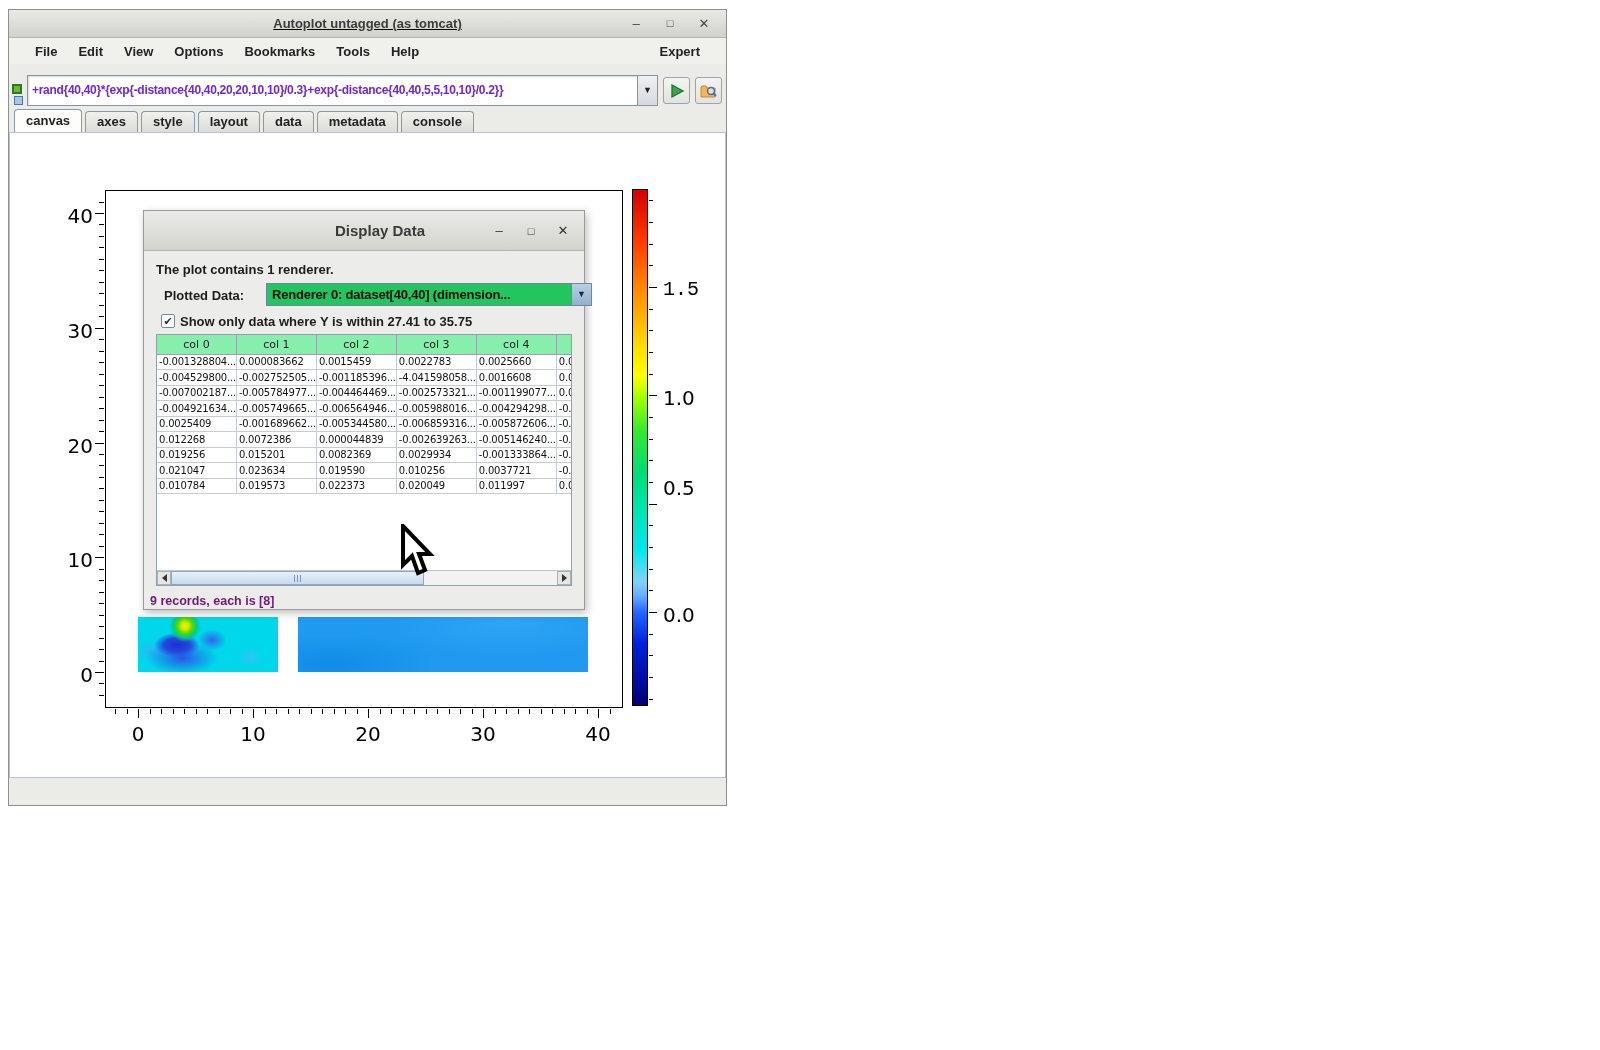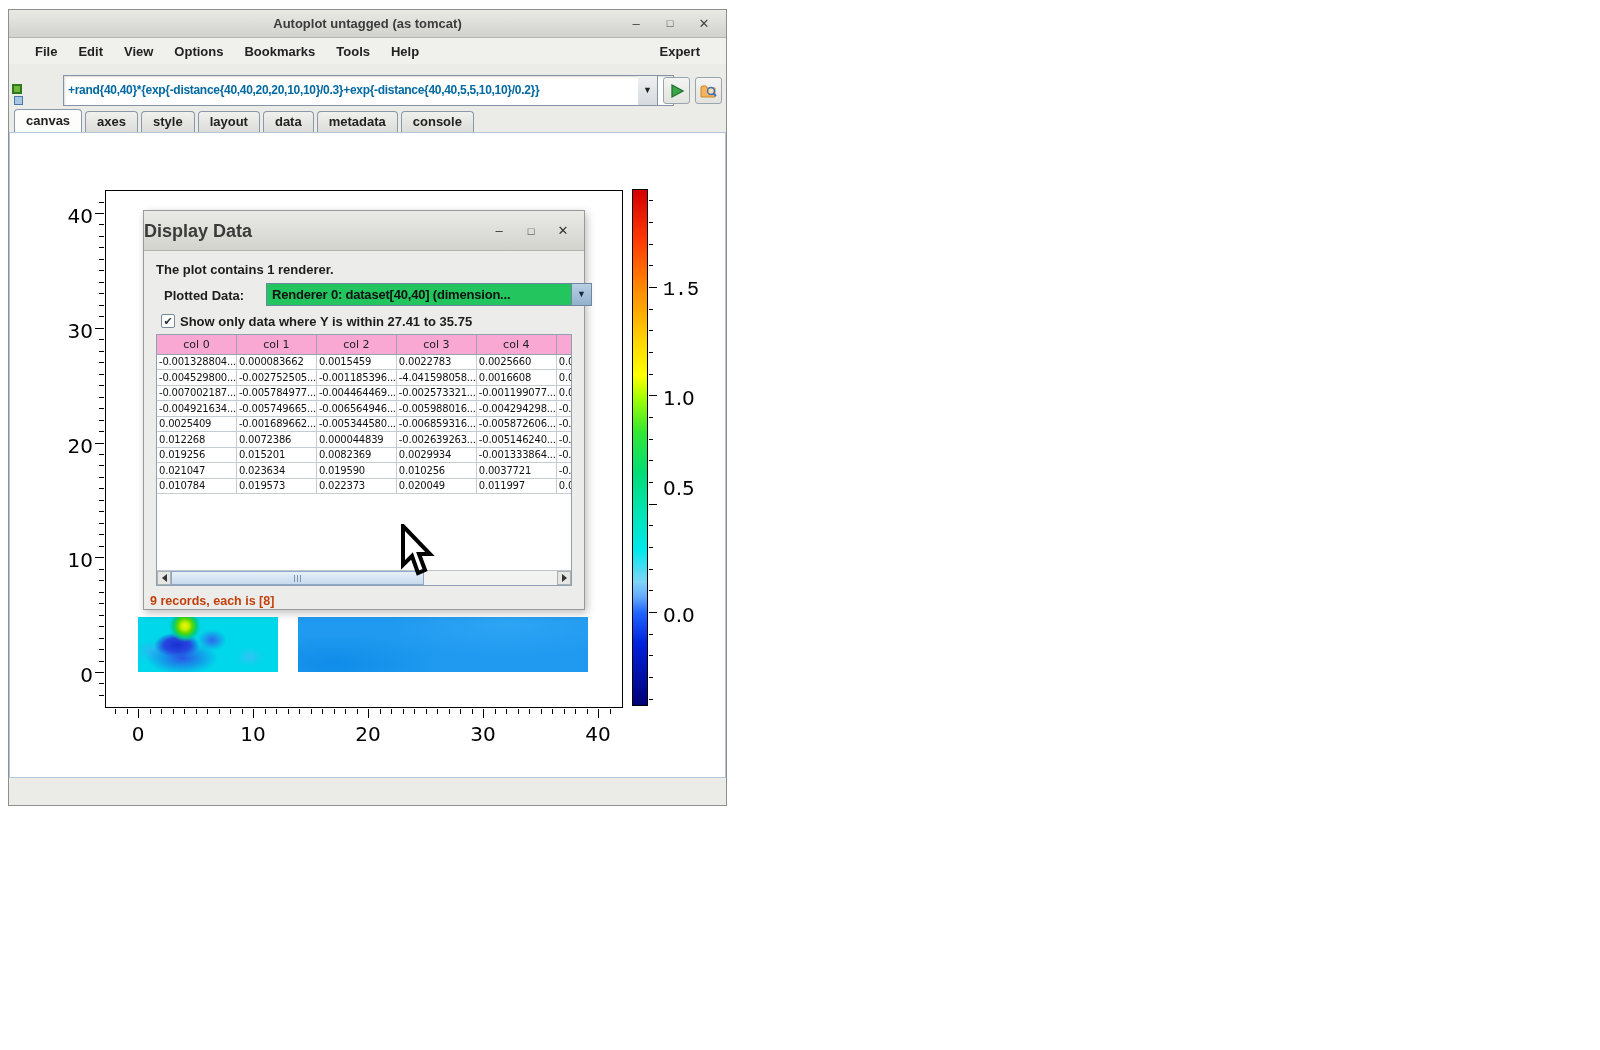--- a/index.html
+++ b/index.html
@@ -2,38 +2,38 @@
 <html><head>
 <meta charset="utf-8">
 <style>
   * { margin:0; padding:0; box-sizing:border-box; }
   html,body { background:#ffffff; width:1600px; height:1050px; font-family:"Liberation Sans","DejaVu Sans",sans-serif; }
   #page { position:relative; width:1600px; height:1050px; overflow:hidden; background:#fff; }
 
   
   #appwin { position:absolute; left:8px; top:9px; width:719px; height:797px; background:#ebebe7; border:1px solid #8f8f8f; }
   #titlebar { position:absolute; left:0; top:0; width:100%; height:28px;
-    background:linear-gradient(#e9e9e5,#d2d2cd); border-bottom:1px solid #b4b4af; }
+    background:linear-gradient(#e9e9e5,#d2d2cd); border-bottom:1px solid #b4b4af;text-decoration:underline; }
   #title { text-align:center; line-height:27px; font-size:13px; font-weight:600; color:#3c3c3c; }
   .winctl { position:absolute; top:0; height:27px; line-height:27px; font-size:13px; color:#444; text-align:center; width:20px; cursor:default; }
   #win-min { right:80px; } #win-max { right:46px; font-size:11px; } #win-close { right:12px; }
 
   #menubar { position:absolute; left:0; top:28px; width:100%; height:26px; background:#f0f0ec;
     display:flex; align-items:center; padding:0 26px; }
   .menu-item { font-size:13px; font-weight:600; color:#222; margin-right:21px; }
   #menu-right { margin-left:auto; font-size:13px; font-weight:600; color:#222; }
 
   
   #toolbar { position:absolute; left:0; top:54px; width:100%; height:54px; background:#ebebe7; }
   #src-icon { position:absolute; left:3px; top:20px; width:14px; height:22px; }
   #src-icon .sq-green { position:absolute; left:0; top:0; width:10px; height:10px; background:#6fb43c; border:2px solid #2e7a1a; }
   #src-icon .sq-blue  { position:absolute; left:2px; top:12px; width:9px; height:9px; background:#a9c7e2; border:1px solid #4a78a8; }
   #uri-field { position:absolute; left:18px; top:11px; width:611px; height:31px; background:#fff;
     border:1px solid #8494a4; box-shadow:inset 1px 1px 2px rgba(0,0,0,.15);
-    font-size:12px; font-weight:bold; color:#0369a1; line-height:29px; padding:0 4px; white-space:nowrap; overflow:hidden; letter-spacing:-0.3px;margin-left:36px; }
+    font-size:12px; font-weight:bold; color:#6d28d9; line-height:29px; padding:0 4px; white-space:nowrap; overflow:hidden; letter-spacing:-0.3px; }
   #uri-drop { position:absolute; left:629px; top:11px; width:20px; height:31px; background:linear-gradient(#eef0f2,#d6dade);
     border:1px solid #8494a4; border-left:none; text-align:center; line-height:29px; font-size:9px; color:#222; }
   .toolbtn { position:absolute; top:13px; width:27px; height:27px; background:linear-gradient(#f4f4f2,#e2e2de);
     border:1px solid #98a4b0; border-radius:3px; display:flex; align-items:center; justify-content:center; }
   #go-btn { left:654px; } #browse-btn { left:686px; }
 
   
   #tabrow { position:absolute; left:0; top:99px; width:100%; height:23px; display:flex; align-items:flex-end; padding-left:5px; }
   .tab { height:21px; line-height:20px; padding:0 11px; font-size:13px; font-weight:600; color:#222;
     background:linear-gradient(#f0f0ec,#dcdcd8); border:1px solid #8a98a8; border-bottom:none;
@@ -70,55 +70,55 @@
   #strip-right { position:absolute; left:298px; top:617px; width:290px; height:55px; background-color:#1f9af0;
     background-image:
       radial-gradient(ellipse 150px 40px at 72% 15%, #2ea4f4 0%, rgba(46,164,244,0) 80%),
       radial-gradient(ellipse 130px 36px at 12% 85%, #0f8ce8 0%, rgba(15,140,232,0) 80%); }
 
   
   #dialog { position:absolute; left:143px; top:210px; width:442px; height:400px; background:#ececea;
     border:1px solid #9a9a9a; box-shadow:2px 3px 8px rgba(0,0,0,.25); }
   #dlg-titlebar { position:absolute; left:0; top:0; width:100%; height:40px;
     background:linear-gradient(#eaeae6,#d3d3ce); border-bottom:1px solid #b4b4af; }
-  #dlg-title { text-align:left; line-height:40px; font-size:18px; font-weight:600; color:#3a3a3a; }
+  #dlg-title { text-align:center; line-height:40px; font-size:15px; font-weight:600; color:#3a3a3a;margin-left:32px; }
   .dlgctl { position:absolute; top:7px; height:26px; line-height:26px; font-size:13px; color:#333; text-align:center; width:18px; }
   #dlg-min { right:76px; } #dlg-max { right:44px; font-size:11px; } #dlg-close { right:12px; }
 
   #dlg-intro { position:absolute; left:12px; top:51px; font-size:13px; font-weight:bold; color:#1d1d1d; }
   #plotted-label { position:absolute; left:20px; top:77px; font-size:13px; font-weight:bold; color:#1d1d1d; }
   #combo { position:absolute; left:122px; top:72px; width:326px; height:23px; background:#22c55e;
     border:1px solid #6e86a0; }
   #combo-text { position:absolute; left:5px; top:0; width:278px; line-height:21px; font-size:13px; font-weight:bold;
     color:#111; white-space:nowrap; overflow:hidden; letter-spacing:-0.2px; }
   #combo-arrow { position:absolute; right:0; top:0; width:20px; height:21px; background:linear-gradient(#b9cfe4,#93b1cd);
     border-left:1px solid #6e86a0; text-align:center; line-height:21px; font-size:9px; color:#1a2a3a; }
   #filter-check { position:absolute; left:17px; top:103px; width:14px; height:14px; background:#fdfdfd;
     border:1px solid #7a8a9a; border-radius:2px; text-align:center; line-height:13px; font-size:11px; font-weight:bold; color:#333; }
   #filter-label { position:absolute; left:36px; top:103px; font-size:13px; font-weight:bold; color:#1d1d1d; }
 
   #table-wrap { position:absolute; left:12px; top:123px; width:416px; height:252px; background:#fff;
     border:1px solid #8fa0b0; overflow:hidden; }
   #data-table { border-collapse:collapse; table-layout:fixed; font-family:"DejaVu Sans",sans-serif; }
-  #data-table th { height:19px; background:#f9a8d4; border-right:1px solid #9aa4ae; border-bottom:1px solid #9aa4ae;
+  #data-table th { height:19px; background:#86efac; border-right:1px solid #9aa4ae; border-bottom:1px solid #9aa4ae;
     font-size:11px; font-weight:normal; color:#222; text-align:center; overflow:hidden; }
   #data-table td { height:15.5px; border-right:1px solid #c6ccd4; border-bottom:1px solid #c6ccd4;
     font-size:10px; color:#111; padding:0 0 0 2px; white-space:nowrap; overflow:hidden; letter-spacing:-0.2px; }
 
   #hscroll { position:absolute; left:0; bottom:0; width:414px; height:15px; background:#f2f2f0; border-top:1px solid #c0c6cc; }
   .scr-btn { position:absolute; top:0; width:14px; height:14px; background:#e6e6e2; border:1px solid #a8b0b8;
     display:flex; align-items:center; justify-content:center; }
   #scr-left { left:0; } #scr-right { right:0; }
   .tri-l { width:0; height:0; border-top:4px solid transparent; border-bottom:4px solid transparent; border-right:5px solid #333; }
   .tri-r { width:0; height:0; border-top:4px solid transparent; border-bottom:4px solid transparent; border-left:5px solid #333; }
   #scr-thumb { position:absolute; left:14px; top:0; width:253px; height:14px;
     background:linear-gradient(#e7f0f9,#c7daee); border:1px solid #8fa8c8; display:flex; align-items:center; justify-content:center; gap:2px; }
   #scr-thumb i { display:block; width:1px; height:7px; background:#8096ac; }
 
-  #dlg-footer { position:absolute; left:6px; top:383px; font-size:12.5px; font-weight:bold; color:#c2410c; }
+  #dlg-footer { position:absolute; left:6px; top:383px; font-size:12.5px; font-weight:bold; color:#701a75; }
 
   
   #cursor { position:absolute; left:399px; top:524px; z-index:50; }
 </style>
 </head>
 <body>
 
 <div id="page">
   <div id="appwin">
 

